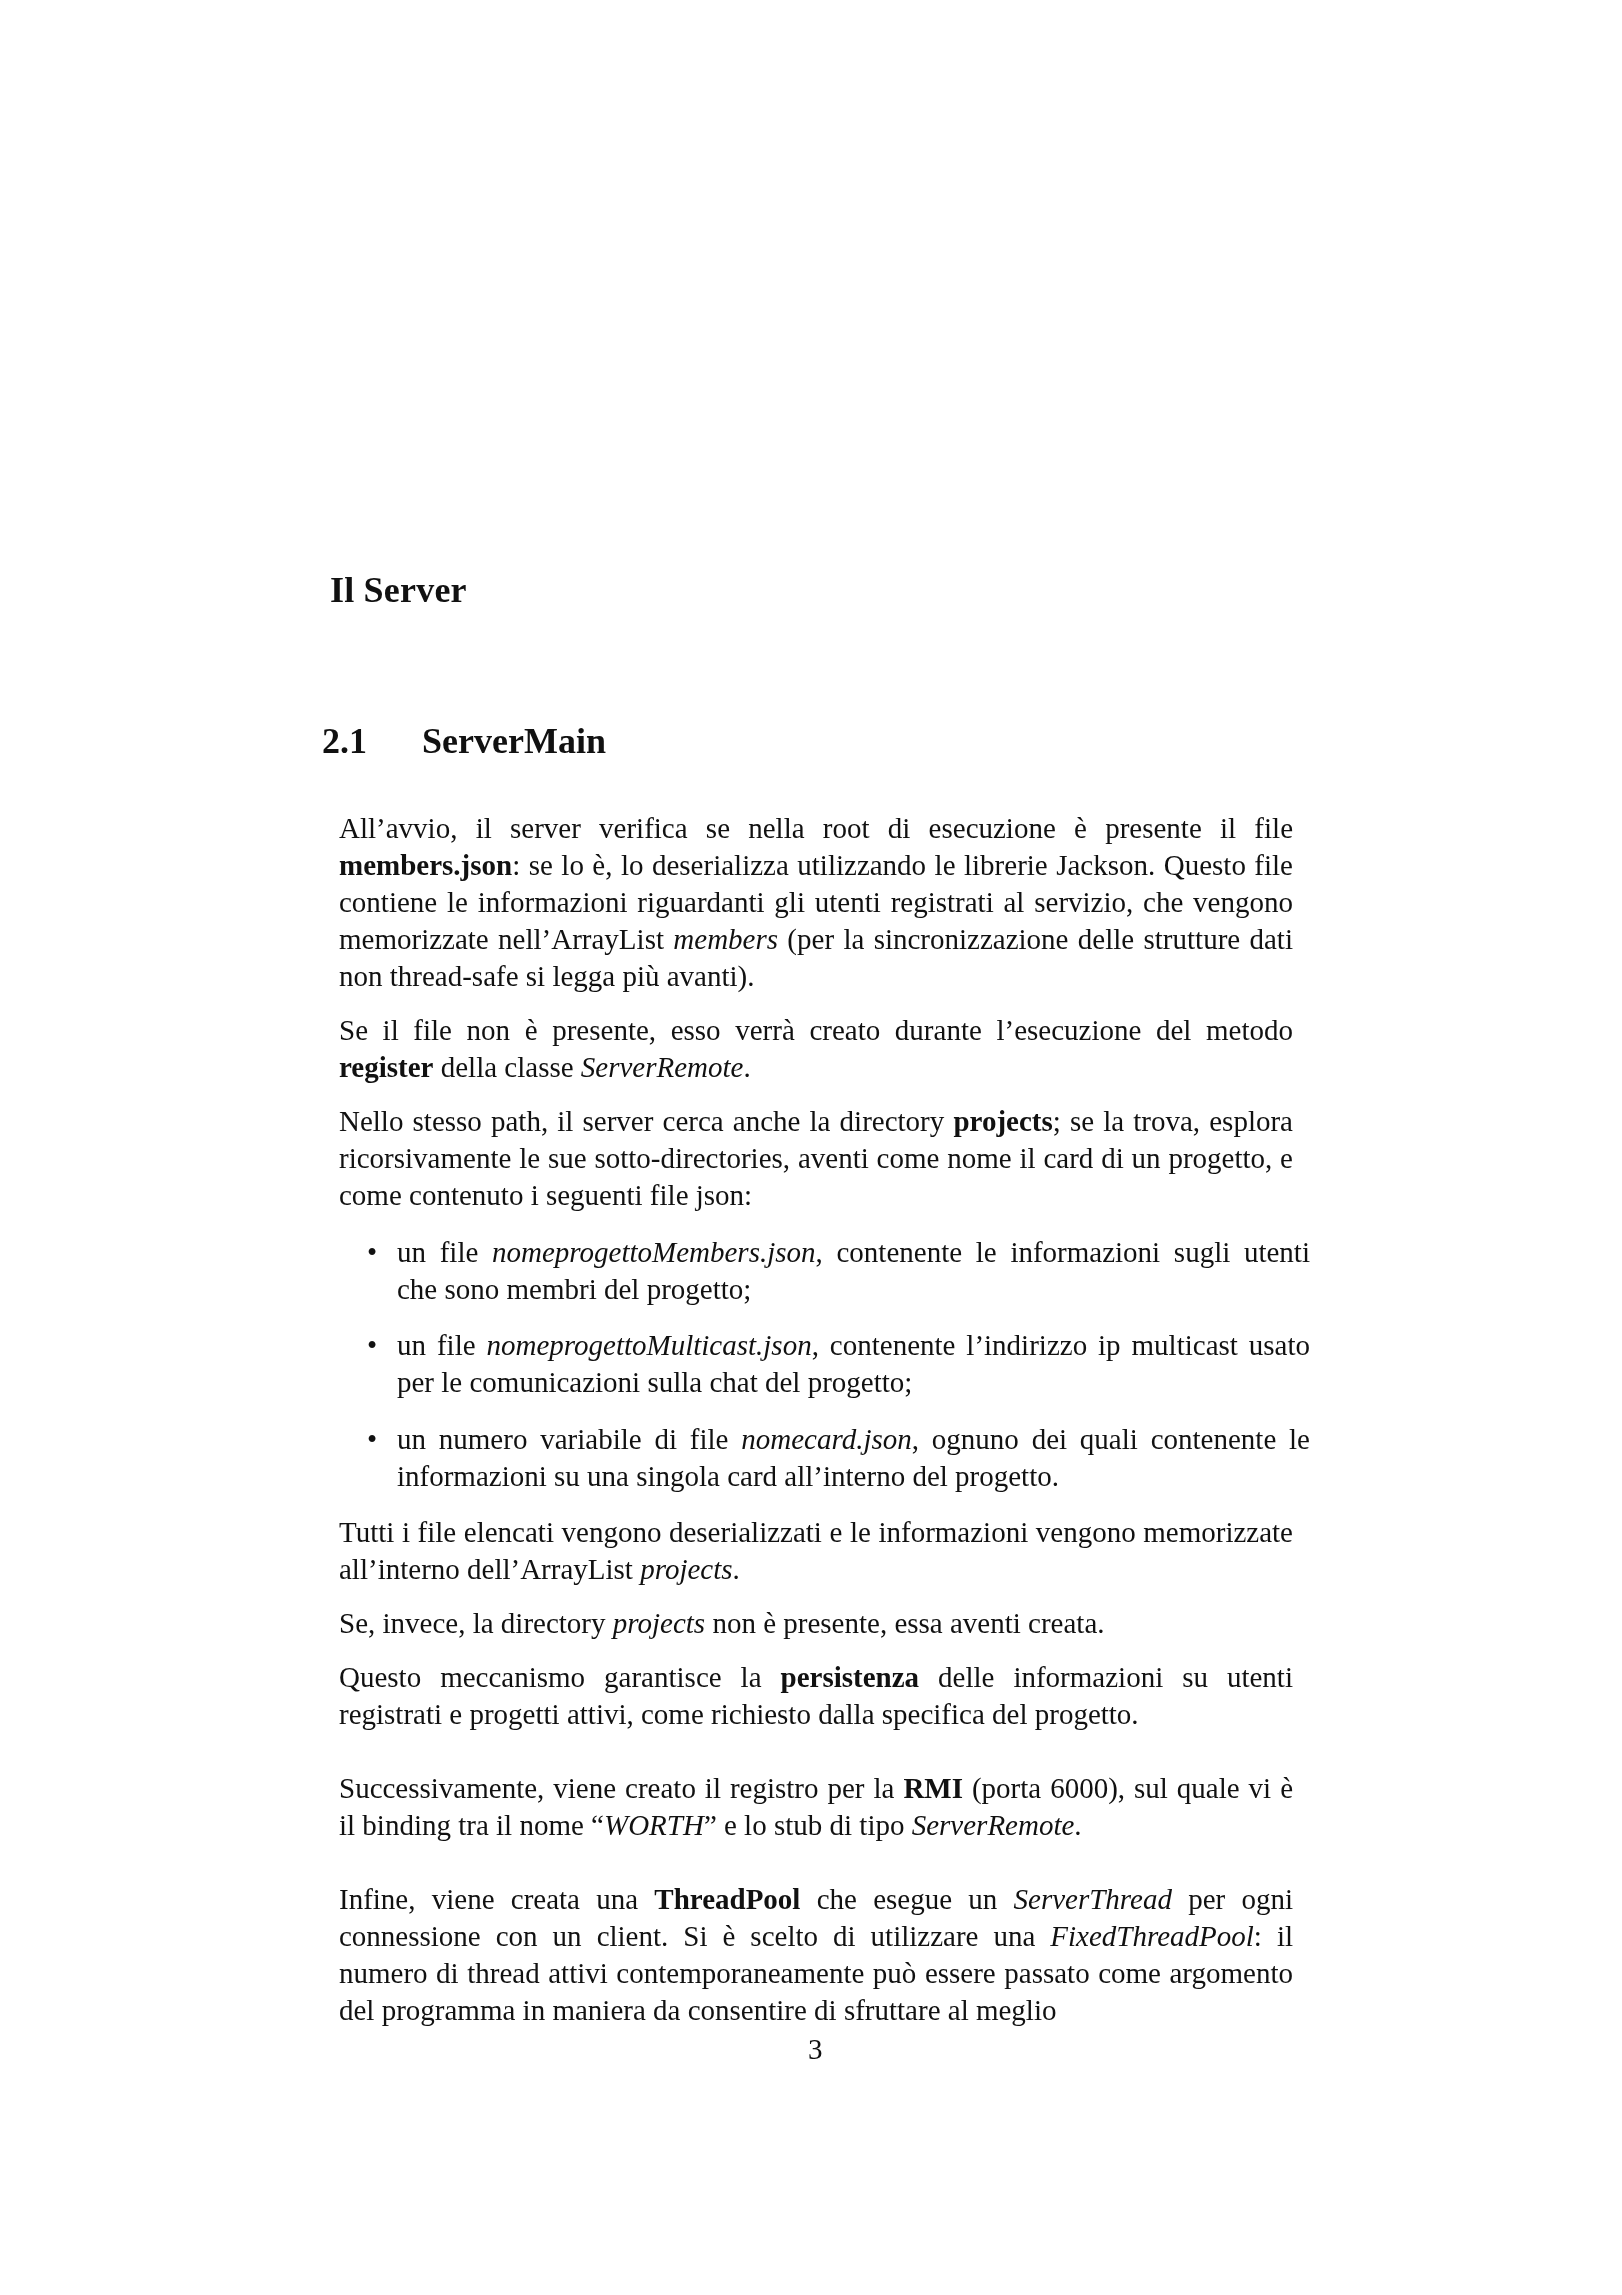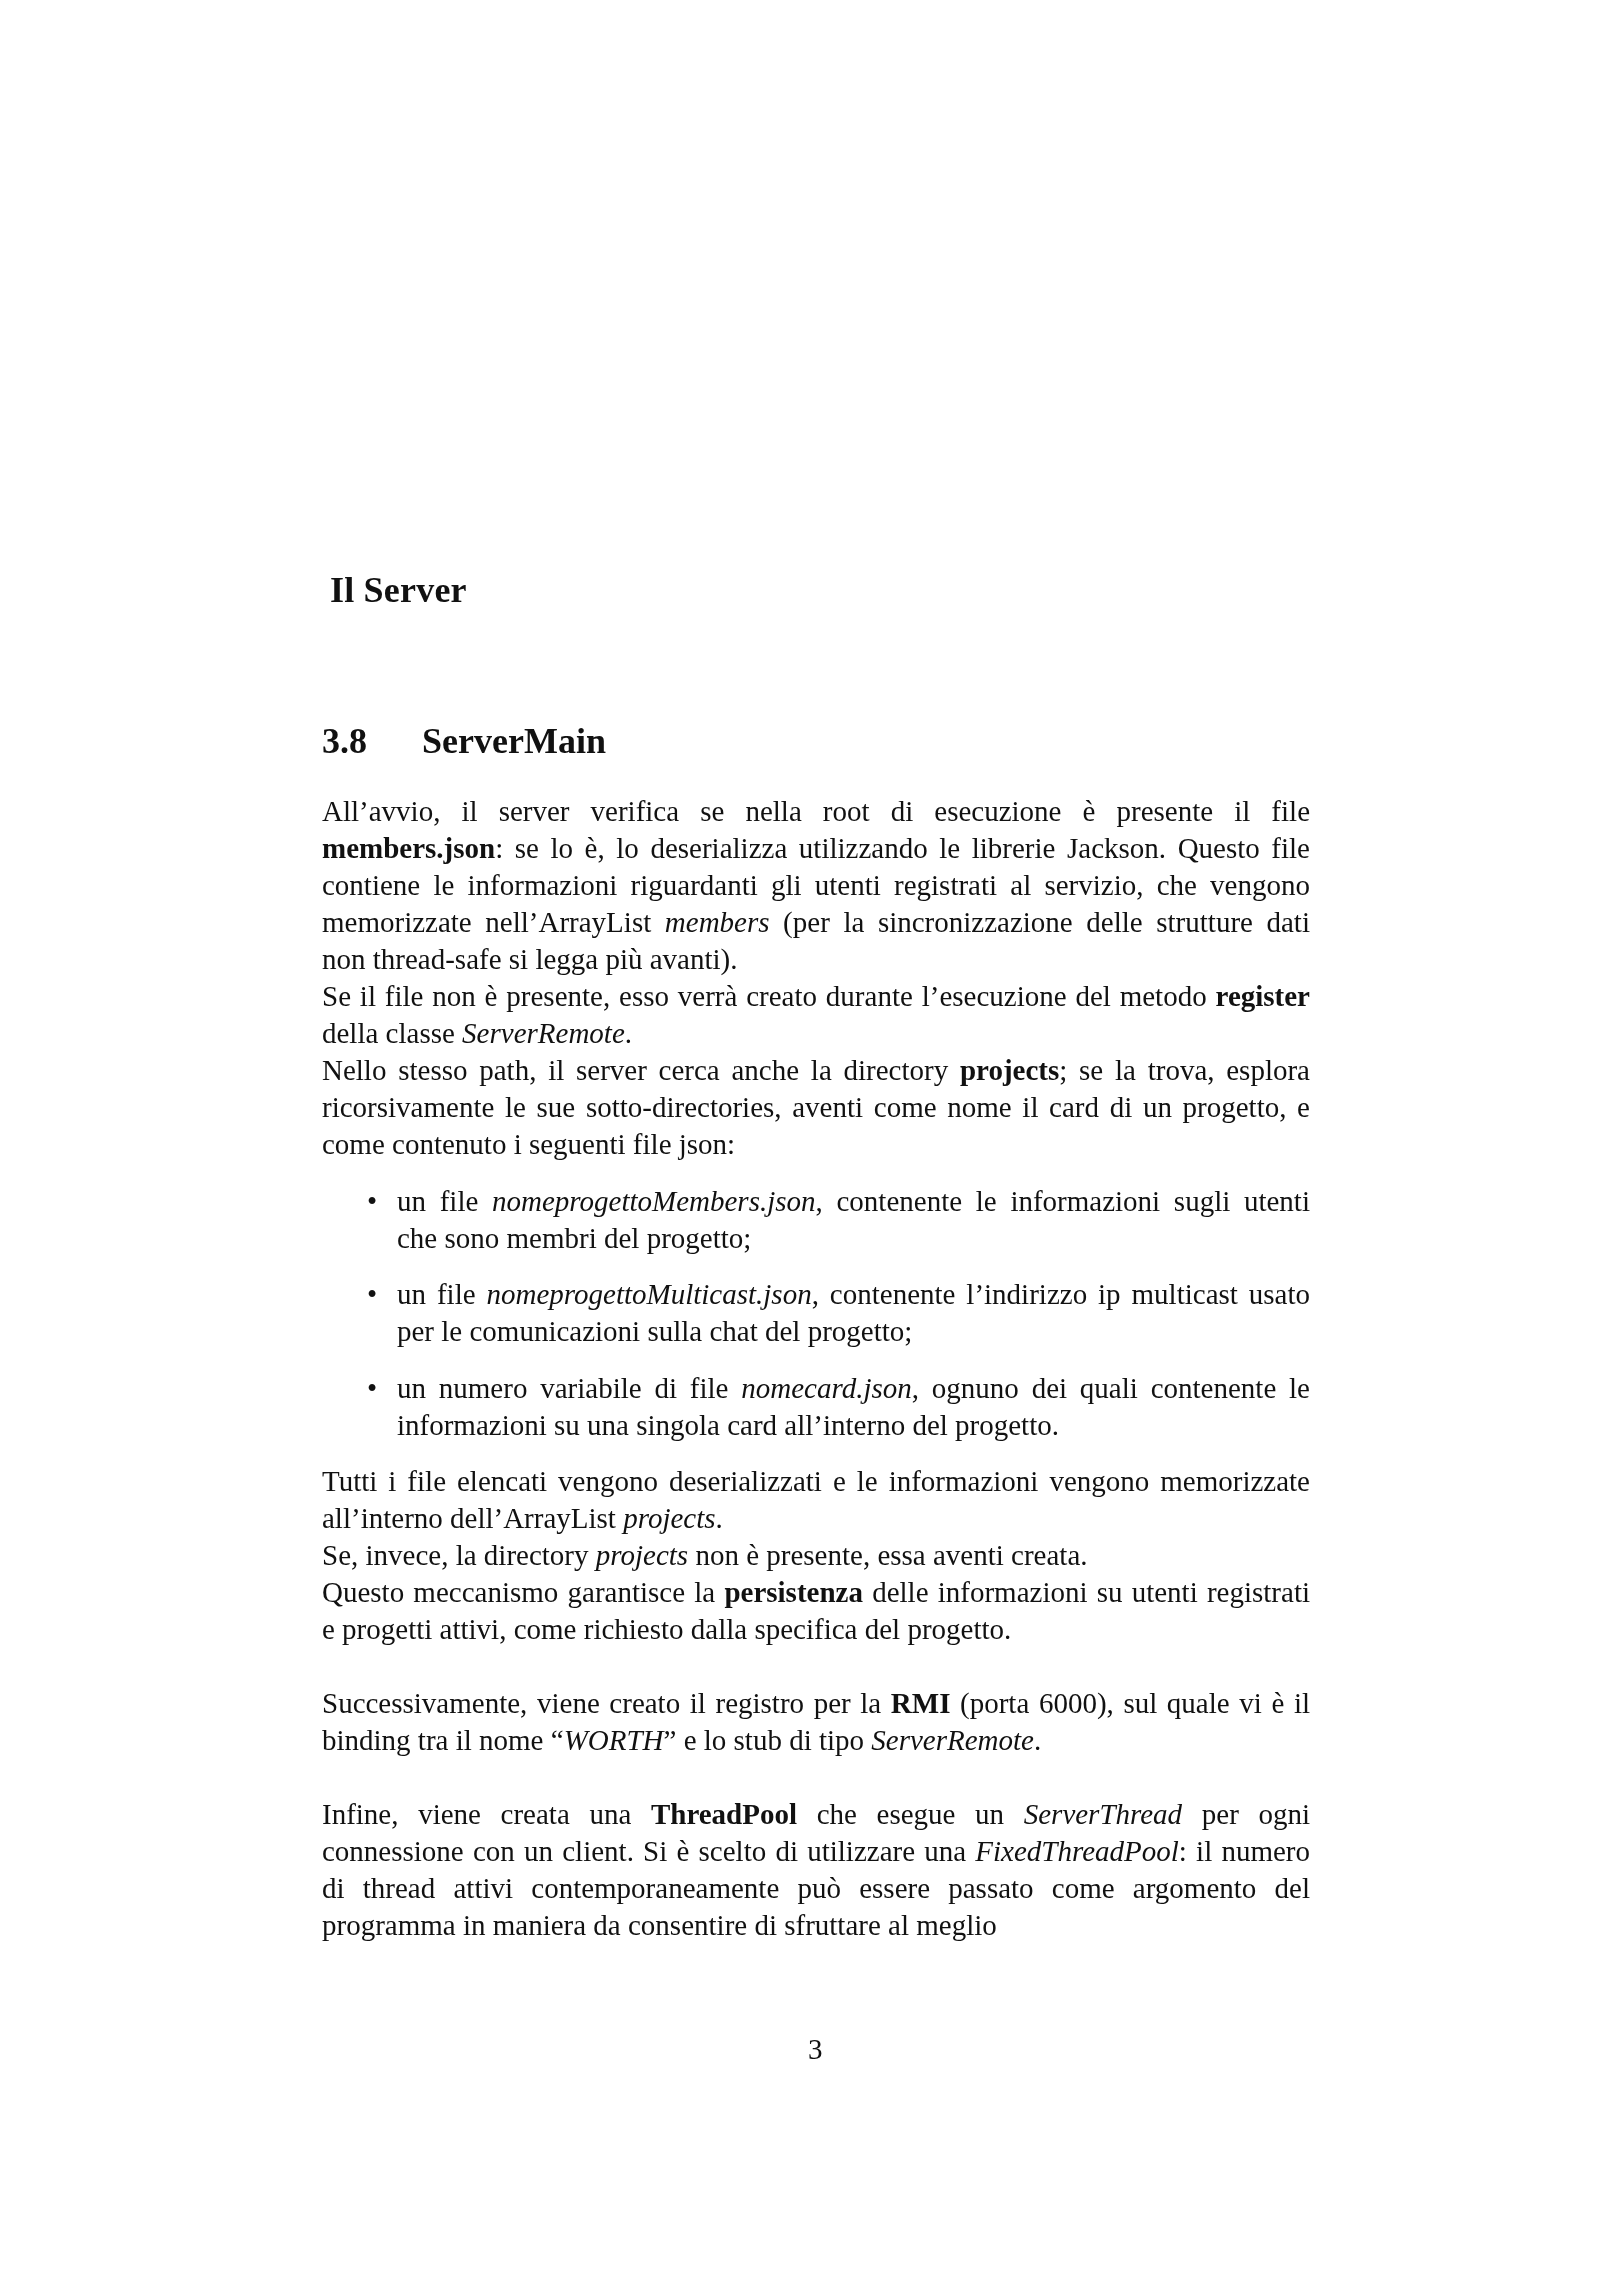--- a/index.html
+++ b/index.html
@@ -6,39 +6,39 @@
   body { width: 1623px; height: 2295px; position: relative; overflow: hidden;
          font-family: "Liberation Serif", "DejaVu Serif", serif; color: #111; }
   .page { position: absolute; left: 322px; top: 0; width: 988px; }
   .chapter-title { position: absolute; top: 561px; left: 0; margin: 8px;
          font-size: 36px; font-weight: bold; letter-spacing: 0.2px; }
   .section-title { position: absolute; top: 720px; left: 0; margin: 0;
          font-size: 36px; font-weight: bold; }
   .section-title .num { display: inline-block; width: 100px; }
   .body { position: absolute; top: 793px; left: 0; width: 988px;
          font-size: 29px; line-height: 37px; text-align: justify; }
-  .body p { margin: 0; }
+  .body p { margin: 17px; }
   .body p.gap { margin-top: 37px; }
   .body ul { list-style: none; margin: 19.6px 0 19.6px 0; padding: 0; }
   .body li { position: relative; padding-left: 75px; margin-bottom: 19.6px; }
   .body li:last-child { margin-bottom: 0; }
   .body li .bullet { position: absolute; left: 45px; top: 0; }
   b { font-weight: bold; }
   i { font-style: italic; }
   .page-number { position: absolute; top: 2033px; left: 808px; font-size: 29px;
          font-family: "Liberation Serif", serif; }
 </style>
 </head>
 <body>
 
 <div class="page">
   <h1 class="chapter-title">Il Server</h1>
 
   <h2 class="section-title">
-    <span class="num">3.8</span><span>ServerMain</span>
+    <span class="num">2.1</span><span>ServerMain</span>
   </h2>
 
   <div class="body">
     <p><span>All’avvio, il server verifica se nella root di esecuzione è presente il file </span><b>members.json</b><span>: se lo è, lo deserializza utilizzando le librerie Jackson. Questo file contiene le informazioni riguardanti gli utenti registrati al servizio, che vengono memorizzate nell’ArrayList </span><i>members</i><span> (per la sincronizzazione delle strutture dati non thread-safe si legga più avanti).</span></p>
     <p><span>Se il file non è presente, esso verrà creato durante l’esecuzione del metodo </span><b>register</b><span> della classe </span><i>ServerRemote</i><span>.</span></p>
     <p><span>Nello stesso path, il server cerca anche la directory </span><b>projects</b><span>; se la trova, esplora ricorsivamente le sue sotto-directories, aventi come nome il card di un progetto, e come contenuto i seguenti file json:</span></p>
     <ul>
       <li><span class="bullet">•</span><span><span>un file </span><i>nomeprogettoMembers.json</i><span>, contenente le informazioni sugli utenti che sono membri del progetto;</span></span></li>
       <li><span class="bullet">•</span><span><span>un file </span><i>nomeprogettoMulticast.json</i><span>, contenente l’indirizzo ip multicast usato per le comunicazioni sulla chat del progetto;</span></span></li>
       <li><span class="bullet">•</span><span><span>un numero variabile di file </span><i>nomecard.json</i><span>, ognuno dei quali contenente le informazioni su una singola card all’interno del progetto.</span></span></li>

